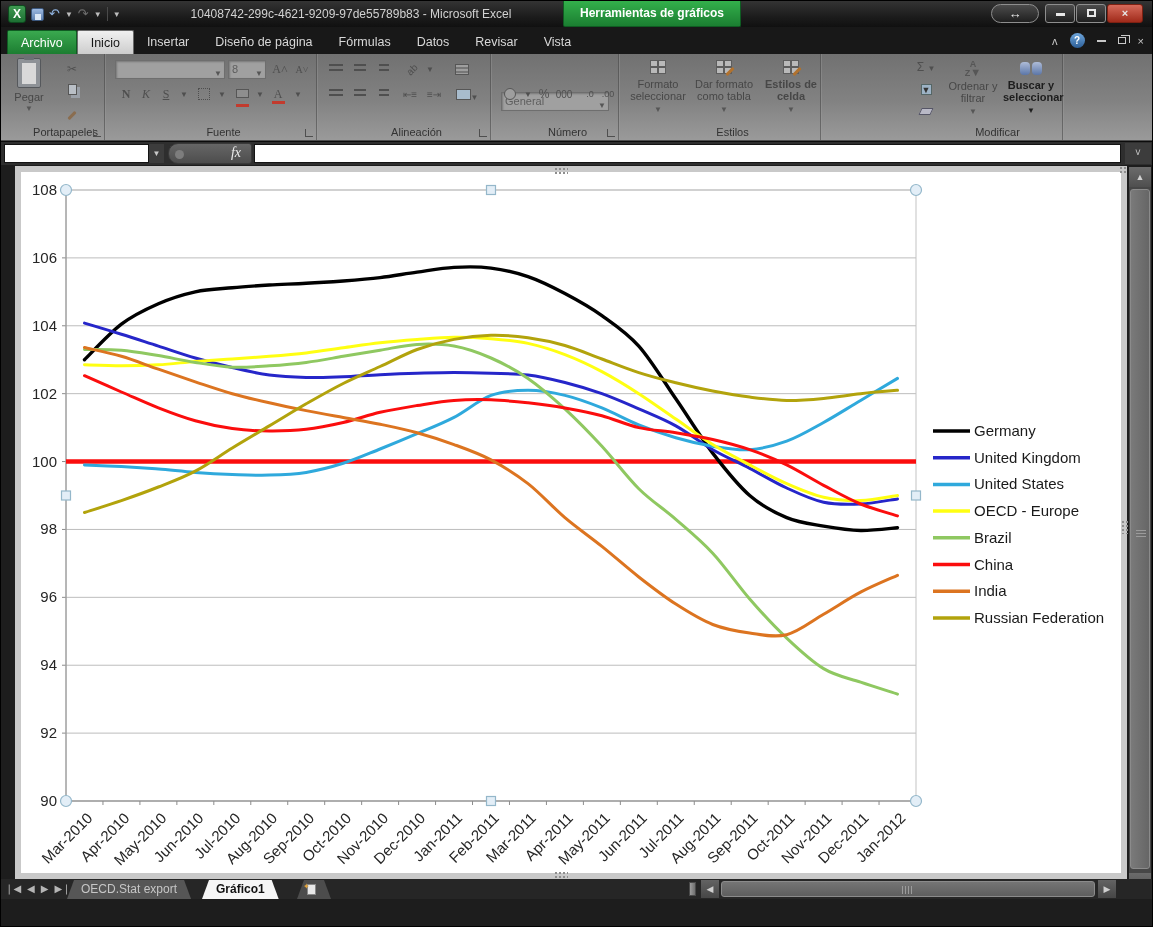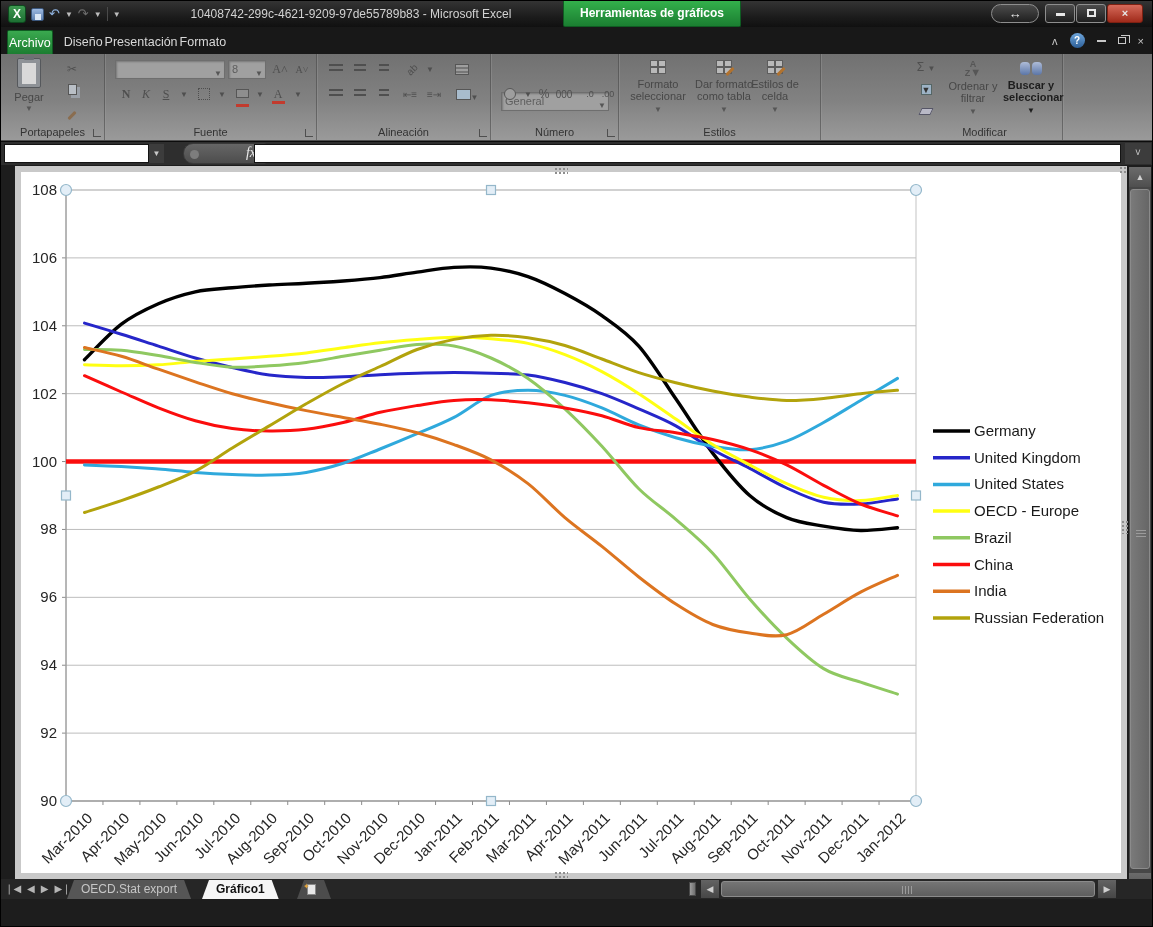--- a/index.html
+++ b/index.html
@@ -26,34 +26,34 @@
     color:#fff;font-size:12px;font-weight:bold;text-align:center;line-height:25px;border-radius:0 0 2px 2px;}
   .winbtn{position:absolute;top:3px;height:19px;border-radius:3px;border:1px solid #8e8e8e;
     background:linear-gradient(#4c4c4c,#1f1f1f);color:#e8e8e8;text-align:center;font-size:11px;line-height:17px;}
   .winbtn.switch{left:990px;width:48px;border-radius:10px;font-size:13px;}
   .winbtn.min{left:1044px;width:30px;} .winbtn.max{left:1075px;width:30px;}
   .winbtn.close{left:1106px;width:36px;background:linear-gradient(#d66a5a,#a02a1a);border-color:#7e2012;font-weight:bold;}
   .glyph-bar{display:inline-block;width:9px;height:3px;background:#e8e8e8;margin-bottom:1px;}
   .glyph-box{display:inline-block;width:9px;height:8px;border:2px solid #e8e8e8;}
   
   .tabrow{position:absolute;left:0;top:26px;width:1153px;height:27px;background:#181818;display:flex;align-items:flex-end;}
-  .tab{height:24px;line-height:24px;padding:0 1px;font-size:12.5px;color:#d8d8d8;white-space:nowrap;}
+  .tab{height:24px;line-height:24px;padding:0 13px;font-size:12.5px;color:#d8d8d8;white-space:nowrap;}
   .tab.file{background:linear-gradient(#3aa94f,#1c7d31);color:#fff;border:1px solid #0f5c22;
     border-bottom:none;border-radius:2px 2px 0 0;margin-left:6px;}
   .tab.active{background:linear-gradient(#f0f0f0,#cdcdcd);color:#151515;border:1px solid #6a6a6a;border-bottom:none;border-radius:2px 2px 0 0;}
   .tabrow .rightctl{position:absolute;right:10px;top:6px;display:flex;gap:12px;align-items:center;color:#c9c9c9;font-size:11px;}
   .help-circle{width:15px;height:15px;border-radius:50%;background:linear-gradient(#6ea6dc,#2d5f98);
     color:#fff;font-weight:bold;text-align:center;line-height:15px;font-size:10px;}
   .mini-restore{display:inline-block;width:8px;height:7px;border:1px solid #c9c9c9;position:relative;}
   .mini-restore:after{content:"";position:absolute;left:2px;top:-3px;width:8px;height:7px;border:1px solid #c9c9c9;border-bottom:none;border-left:none;}
   
   .ribbon{position:absolute;left:0;top:53px;width:1153px;height:87px;
     background:linear-gradient(#717171,#828282 55%,#9a9a9a);border-bottom:1px solid #4e4e4e;}
   .rgroup{position:absolute;top:0;height:86px;border-right:1px solid rgba(70,70,70,.55);box-shadow:1px 0 0 rgba(160,160,160,.35);}
-  .rgroup .glabel{position:absolute;bottom:2px;left:0;width:100%;text-align:center;font-size:11px;color:#333;}
+  .rgroup .glabel{position:absolute;bottom:2px;left:13px;width:100%;text-align:center;font-size:11px;color:#333;}
   .launcher{position:absolute;right:3px;bottom:3px;width:8px;height:8px;border-left:1px solid #4f4f4f;border-bottom:1px solid #4f4f4f;}
   .bigbtn{position:absolute;text-align:center;font-size:11px;color:#474747;line-height:12px;}
   .combo{position:absolute;height:19px;background:#a0a0a0;border:1px solid #6e6e6e;box-shadow:inset 1px 1px 2px rgba(0,0,0,.25);
     font-size:11px;color:#5e5e5e;line-height:17px;padding:0 3px;}
   .combo .arr{position:absolute;right:2px;top:4px;font-size:8px;color:#565656;}
   .sbtn{position:absolute;width:22px;height:19px;text-align:center;font-size:12px;color:#4f4f4f;line-height:19px;}
   .clip-board{width:24px;height:30px;background:#8e9297;border:1px solid #55585c;border-radius:2px;margin:0 auto;position:relative;}
   .clip-board:before{content:"";position:absolute;left:6px;top:-3px;width:10px;height:4px;background:#6d7075;border-radius:1px;}
   .clip-board:after{content:"";position:absolute;left:4px;top:4px;width:14px;height:21px;background:#d9d9d9;}
   .gridic{width:16px;height:14px;margin:0 auto;background:
@@ -65,21 +65,21 @@
   .binoc{width:22px;height:16px;position:relative;margin:0 auto;}
   .binoc:before,.binoc:after{content:"";position:absolute;top:2px;width:10px;height:13px;border-radius:4px;
     background:linear-gradient(#aebcd8,#5b76a8);border:1px solid #3d5райo578;}
   .binoc:before{left:0;} .binoc:after{right:0;}
   .alignic{width:14px;height:10px;}
   
   .fxrow{position:absolute;left:0;top:140px;width:1153px;height:24px;background:#2e2e2e;border-top:1px solid #0c0c0c;}
   .namebox{position:absolute;left:3px;top:2px;width:145px;height:19px;background:#fff;border:1px solid #141414;}
   .namebox-dd{position:absolute;left:148px;top:2px;width:15px;height:19px;background:#3c3c3c;color:#c9c9c9;
     font-size:8px;text-align:center;line-height:19px;}
-  .fxcapsule{position:absolute;left:182px;top:1px;width:84px;height:21px;background:linear-gradient(#666,#4d4d4d);
+  .fxcapsule{position:absolute;left:167px;top:1px;width:84px;height:21px;background:linear-gradient(#666,#4d4d4d);
     border-radius:10px 3px 3px 10px;border:1px solid #3a3a3a;}
   .fxcapsule .dot{position:absolute;left:6px;top:6px;width:9px;height:9px;border-radius:50%;background:#7d7d7d;}
   .fxcapsule .fx{position:absolute;right:10px;top:1px;color:#ececec;font-family:"Liberation Serif",serif;
     font-style:italic;font-size:14px;}
   .fxfield{position:absolute;left:253px;top:2px;width:867px;height:19px;background:#fff;border:1px solid #141414;}
   .fxchevron{position:absolute;left:1124px;top:1px;width:26px;height:21px;background:#3c3c3c;color:#c9c9c9;
     text-align:center;font-size:10px;line-height:20px;}
   
   .sheet{position:absolute;left:14px;top:165px;width:1112px;height:713px;background:#fff;
     border:6px solid #c9c9c9;}
@@ -142,26 +142,30 @@
     <div class="title-text">10408742-299c-4621-9209-97de55789b83 - Microsoft Excel</div>
     <div class="context-header">Herramientas de gráficos</div>
     <div class="winbtn switch">↔</div>
     <div class="winbtn min"><span class="glyph-bar"></span></div>
     <div class="winbtn max"><span class="glyph-box"></span></div>
     <div class="winbtn close">×</div>
   </div>
 
   <div class="tabrow">
     <div class="tab file">Archivo</div>
+    <div id="main-tabs" style="display:flex;">
+        <div class="tab active">Inicio</div>
+        <div class="tab">Insertar</div>
+        <div class="tab">Diseño de página</div>
+        <div class="tab">Fórmulas</div>
+        <div class="tab">Datos</div>
+        <div class="tab">Revisar</div>
+        <div class="tab">Vista</div>
+      </div>
     <div style="width:10px;"></div>
-    <div id="context-tabs" style="display:flex;">
-        <div class="tab">Diseño</div>
-        <div class="tab">Presentación</div>
-        <div class="tab">Formato</div>
-      </div>
     <div class="rightctl">
       <span>ᴧ</span>
       <span class="help-circle">?</span>
       <span style="width:9px;height:2px;background:#c9c9c9;display:inline-block;"></span>
       <span class="mini-restore"></span>
       <span>×</span>
     </div>
   </div>
 
   <div class="ribbon">
@@ -242,21 +246,21 @@
         <div style="margin-top:4px;">Formato seleccionar</div>
         <span style="font-size:8px;color:#565656;">▼</span>
       </div>
       <div class="bigbtn" style="left:72px;top:6px;width:66px;">
         <div class="gridic">
             <span class="brushic" style="left:8px;top:9px;"></span>
           </div>
         <div style="margin-top:4px;">Dar formato como tabla</div>
         <span style="font-size:8px;color:#565656;">▼</span>
       </div>
-      <div class="bigbtn" style="left:128px;top:6px;width:56px;">
+      <div class="bigbtn" style="left:144px;top:6px;width:56px;font-weight:bold;">
         <div class="gridic">
             <span class="brushic" style="left:8px;top:9px;"></span>
           </div>
         <div style="margin-top:4px;">Estilos de celda</div>
         <span style="font-size:8px;color:#565656;">▼</span>
       </div>
       <div class="glabel">Estilos</div>
     </div>
 
 

